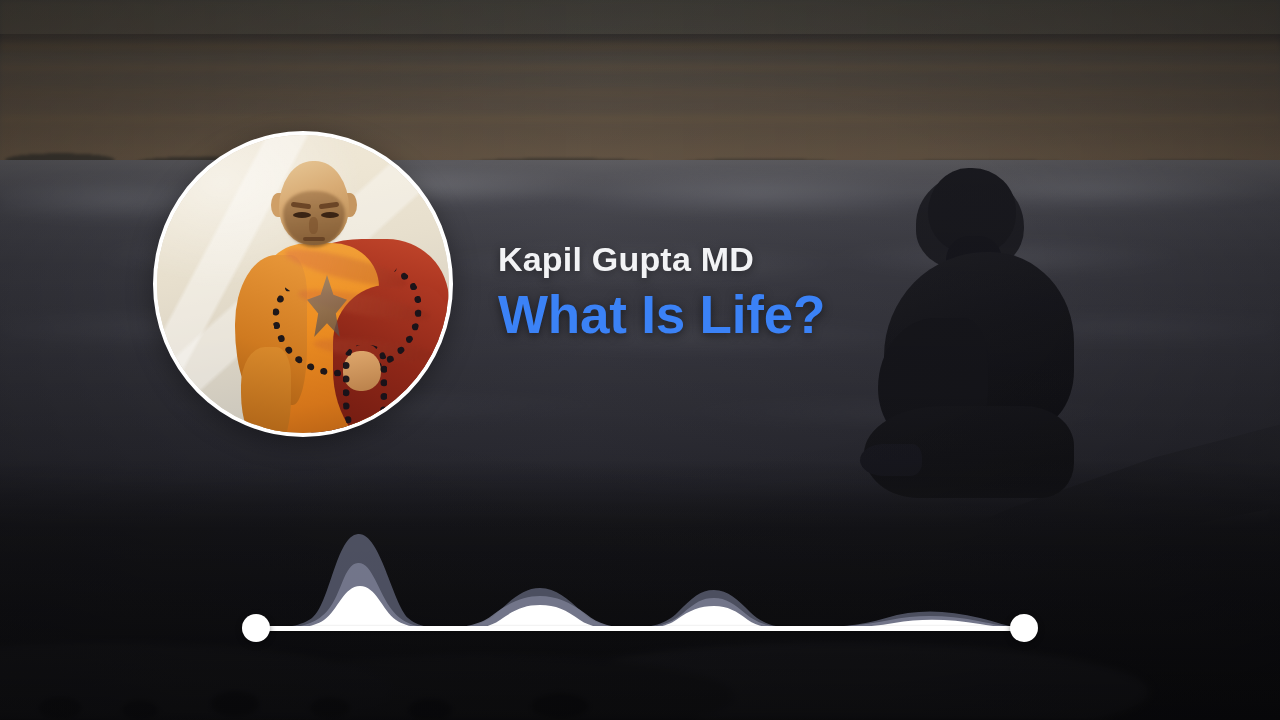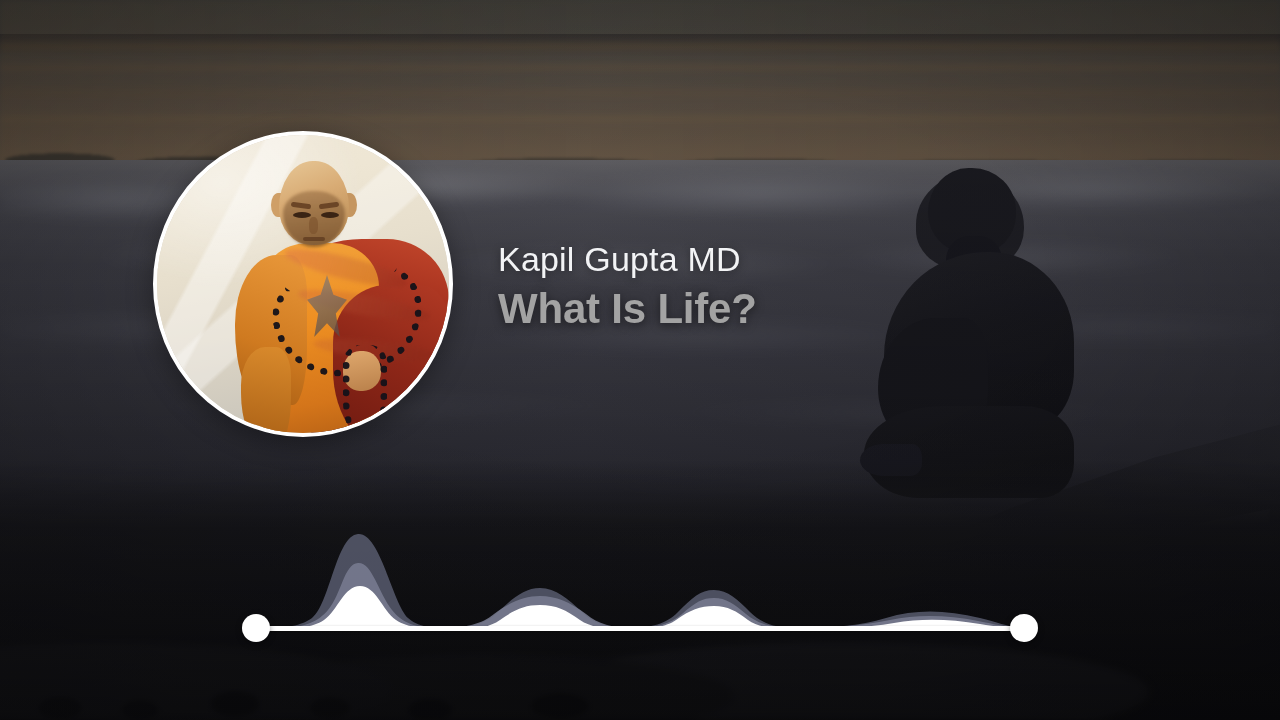--- a/index.html
+++ b/index.html
@@ -323,28 +323,28 @@
   }
   .m-arm-l {
     position:absolute; left:84px; top:212px; width:50px; height:96px;
     background:linear-gradient(190deg, #d98a2c, #aa6015);
     border-radius:48% 30% 24% 40% / 40% 30% 48% 52%;
   }
 
   
   .text-block { position:absolute; left:498px; top:240px; width:420px; }
   .podcast-author {
-    font-size:34px; font-weight:400; letter-spacing:.2px;
+    font-size:34px; font-weight:700; letter-spacing:.2px;
     color:#f2f3f5; line-height:1.14;
     text-shadow:0 2px 8px rgba(0,0,0,.45);
   }
   .episode-title {
     margin-top:6px;
-    font-size:42px; font-weight:700; letter-spacing:-.2px;
-    color:#a3a3a3; line-height:1.12;
+    font-size:53px; font-weight:700; letter-spacing:-.2px;
+    color:#3b82f6; line-height:1.12;
     text-shadow:0 2px 10px rgba(0,0,0,.5);
   }
 
   
   .player { position:absolute; left:0; top:520px; width:1280px; height:130px; }
   .wave-svg { position:absolute; left:0; top:0; }
   .track {
     position:absolute; left:256px; top:106px; width:768px; height:5px;
     background:#ffffff; border-radius:3px;
     box-shadow:0 1px 3px rgba(0,0,0,.35);

